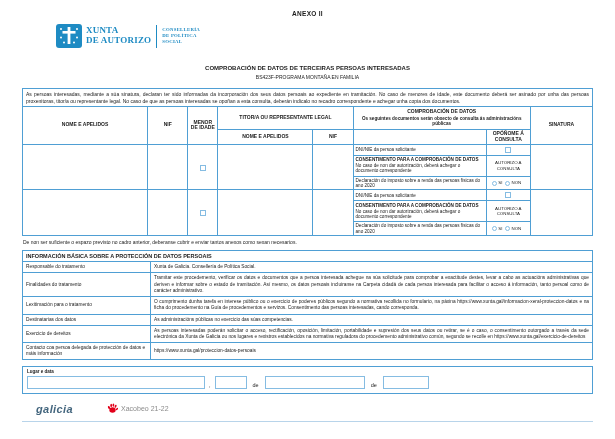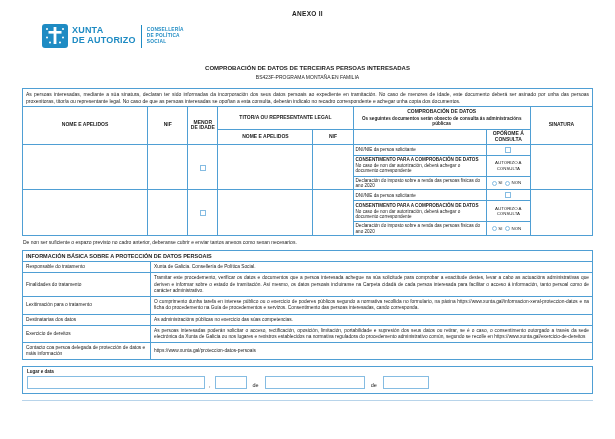--- a/index.html
+++ b/index.html
@@ -12,21 +12,21 @@
   *{box-sizing:border-box;}
   html,body{margin:0;padding:0;}
   body{
     width:615px;height:439px;background:#fff;color:var(--ink);
     font-family:"Liberation Sans", sans-serif;overflow:hidden;position:relative;
   }
   .page{padding:4px 22px 0;}
 
   
   .annex{text-align:center;font-size:6.5px;font-weight:bold;letter-spacing:.3px;margin-top:6px;}
-  .logo-row{display:flex;align-items:center;margin:4px 0 0 20px;height:30px;}
+  .logo-row{display:flex;align-items:center;margin:4px 0 0 34px;height:30px;font-family:Liberation Serif, serif;}
   .emblem{width:26px;height:24px;flex:0 0 26px;}
   .brand{margin-left:4px;color:var(--logo-blue);}
   .brand div{font-size:9px;font-weight:bold;line-height:1.08;letter-spacing:.2px;}
   .brand-divider{width:1px;height:23px;background:var(--logo-blue);margin:0 5px;}
   .dept div{font-size:4.8px;line-height:1.3;color:var(--logo-blue);font-weight:bold;letter-spacing:.25px;}
 
   
   .doc-title-line{text-align:center;font-size:6px;font-weight:bold;margin-top:14px;}
   .doc-subtitle-line{text-align:center;font-size:5px;margin-top:3px;}
 
@@ -236,15 +236,29 @@
       <span class="inp inp-place"></span>
       <span class="sep sep-comma">,</span>
       <span class="inp inp-day"></span>
       <span class="sep">de</span>
       <span class="inp inp-month"></span>
       <span class="sep">de</span>
       <span class="inp inp-year"></span>
     </div>
   </div>
 
+  <div class="footer">
+    <span class="galicia-logo">galicia</span>
+    <span class="xacobeo">
+      <svg width="11" height="11" viewBox="0 0 11 11">
+        <ellipse cx="5.5" cy="7" rx="3.2" ry="2.8" style="fill:var(--red)"></ellipse>
+        <ellipse cx="2" cy="4.5" rx="1" ry="1.6" transform="rotate(-25 2 4.5)" style="fill:var(--red)"></ellipse>
+        <ellipse cx="4.2" cy="2.4" rx="0.9" ry="1.7" style="fill:var(--red)"></ellipse>
+        <ellipse cx="6.4" cy="2.1" rx="0.9" ry="1.7" style="fill:var(--red)"></ellipse>
+        <ellipse cx="8.6" cy="3.2" rx="0.9" ry="1.6" transform="rotate(20 8.6 3.2)" style="fill:var(--red)"></ellipse>
+        <ellipse cx="10" cy="6" rx="0.8" ry="1.3" transform="rotate(45 10 6)" style="fill:var(--red)"></ellipse>
+      </svg>
+      <span>Xacobeo 21-22</span>
+    </span>
+  </div>
   <div class="footer-line"></div>
 
 </div>
 
 </body></html>

